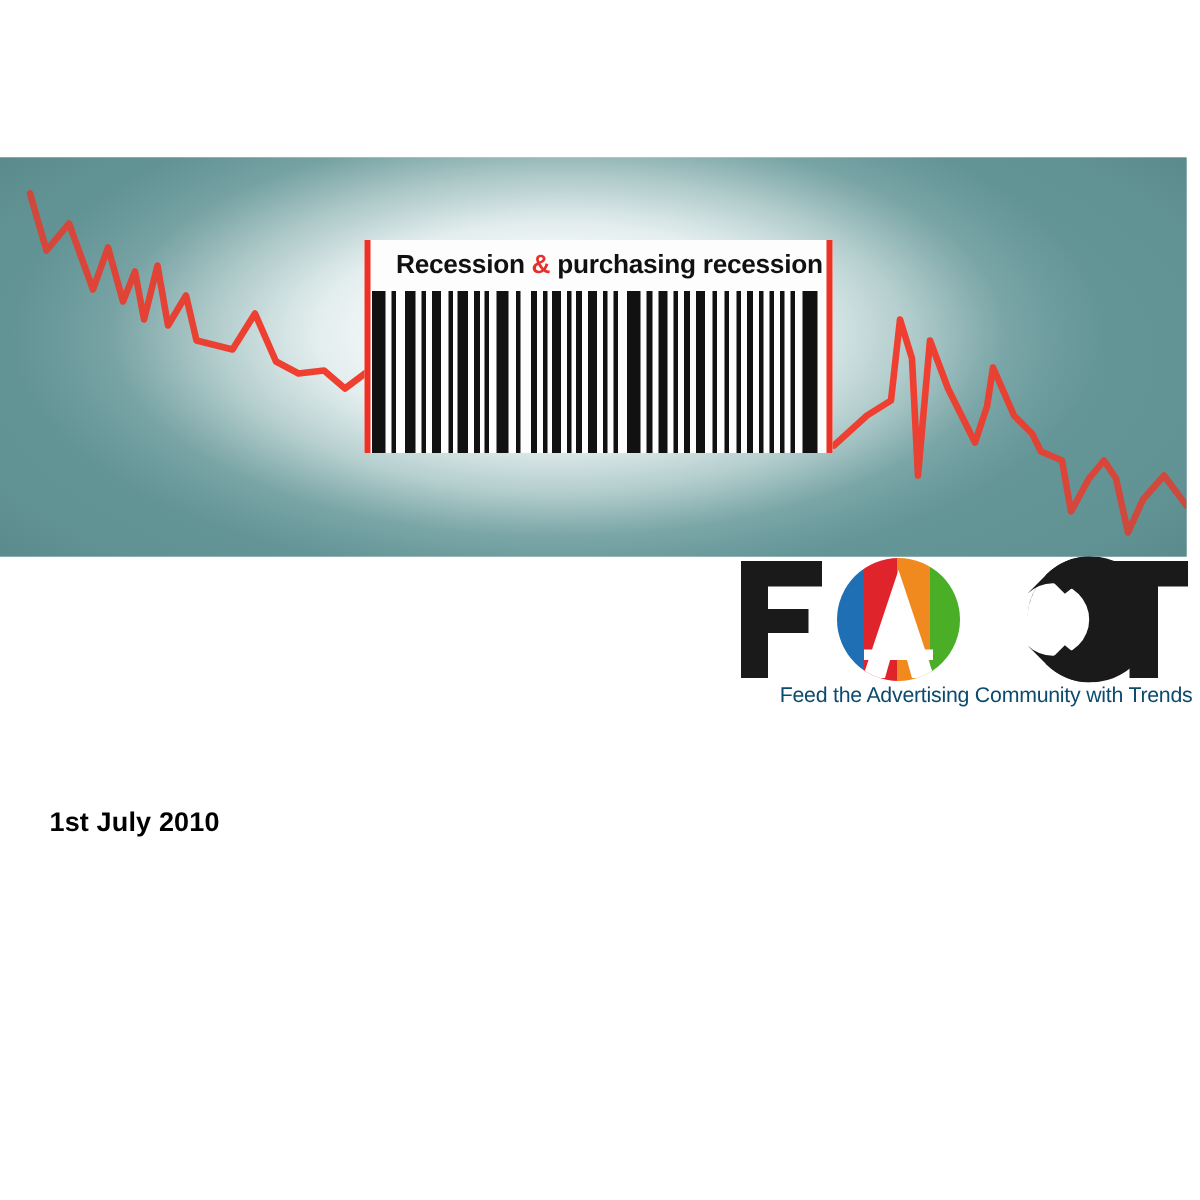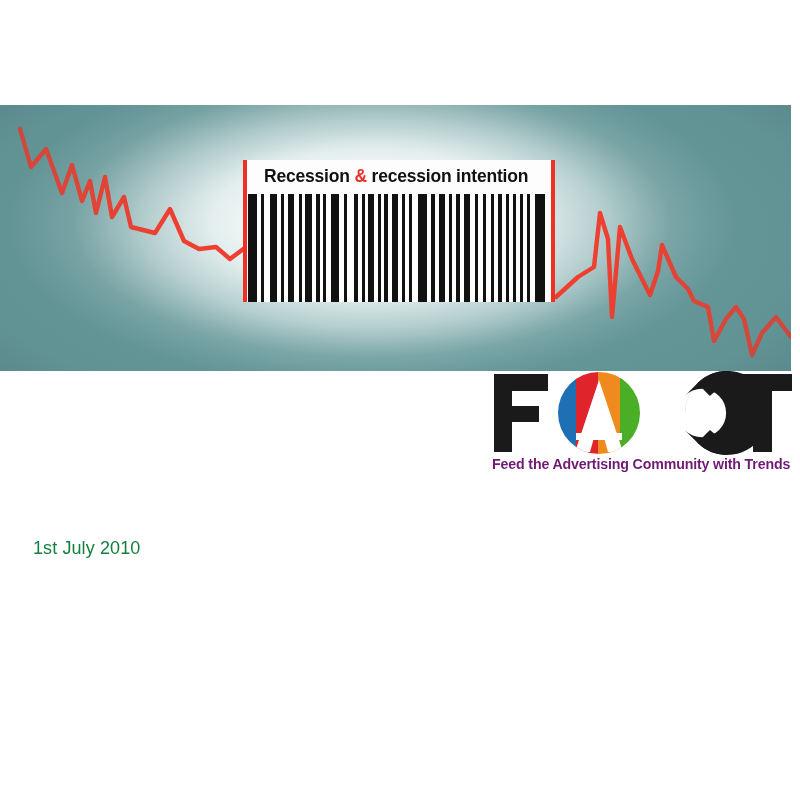--- a/index.html
+++ b/index.html
@@ -104,26 +104,26 @@
     top: 0;
     width: 305px;
     height: 84px;
   }
   .logo-mark svg { display: block; width: 100%; height: 100%; }
   .logo-tagline {
     position: absolute;
     left: 2px;
     top: 85px;
     width: 303px;
-    text-align: left;
-    font-family: "Liberation Sans", sans-serif;
-    font-weight: bold;
+    text-align: right;
+    font-family: "Liberation Sans", sans-serif;
+    font-weight: normal;
     font-size: 14.2px;
     letter-spacing: -0.15px;
-    color: #701a75;
+    color: #0c4a6e;
     white-space: nowrap;
   }
 
   
   .title-block {
     position: absolute;
     left: 33px;
     top: 521px;
     width: 730px;
   }
@@ -134,24 +134,24 @@
     font-size: 37px;
     line-height: 47px;
     letter-spacing: -0.3px;
     color: #456b6e;
     white-space: pre-line;
   }
   .deck-date {
     margin: 0;
     padding-top: 17px;
     font-family: "Liberation Sans", sans-serif;
-    font-weight: normal;
+    font-weight: bold;
     font-size: 18px;
     letter-spacing: 0.1px;
-    color: #15803d;
+    color: #000000;
   }
 </style>
 </head>
 <body>
 
 <div class="slide">
 
   <div class="hero">
 
     <svg class="hero-svg" viewBox="0 0 791 266" preserveAspectRatio="none">
@@ -163,21 +163,21 @@
       <polyline fill="none" stroke="#ef3f30" stroke-width="4.4" stroke-linejoin="round" stroke-linecap="round" points="556,192 578,172 594,162 600,108 608,134 612,212 620,122 632,154 644,178
                 650,190 658,166 662,140 676,172 688,184 694,196 708,202 714,236 726,214
                 736,202 744,214 752,250 762,228 776,212 791,232"></polyline>
     </svg>
 
     <div class="hero-vignette"></div>
   </div>
 
   <div class="barcode-panel">
     <div class="barcode-title">
-      <span>Recession </span><span class="amp">&amp;</span><span> recession intention</span>
+      <span>Recession </span><span class="amp">&amp;</span><span> purchasing recession</span>
     </div>
     <div class="barcode-bars">
       <svg viewBox="0 0 312 108" preserveAspectRatio="none">
         <g fill="#111111">
           <rect x="5" y="-26" width="9" height="134"></rect>
           <rect x="18" y="-26" width="3" height="134"></rect>
           <rect x="27" y="0" width="7" height="108"></rect>
           <rect x="38" y="0" width="3" height="108"></rect>
           <rect x="45" y="0" width="6" height="108"></rect>
           <rect x="56" y="0" width="3" height="108"></rect>

